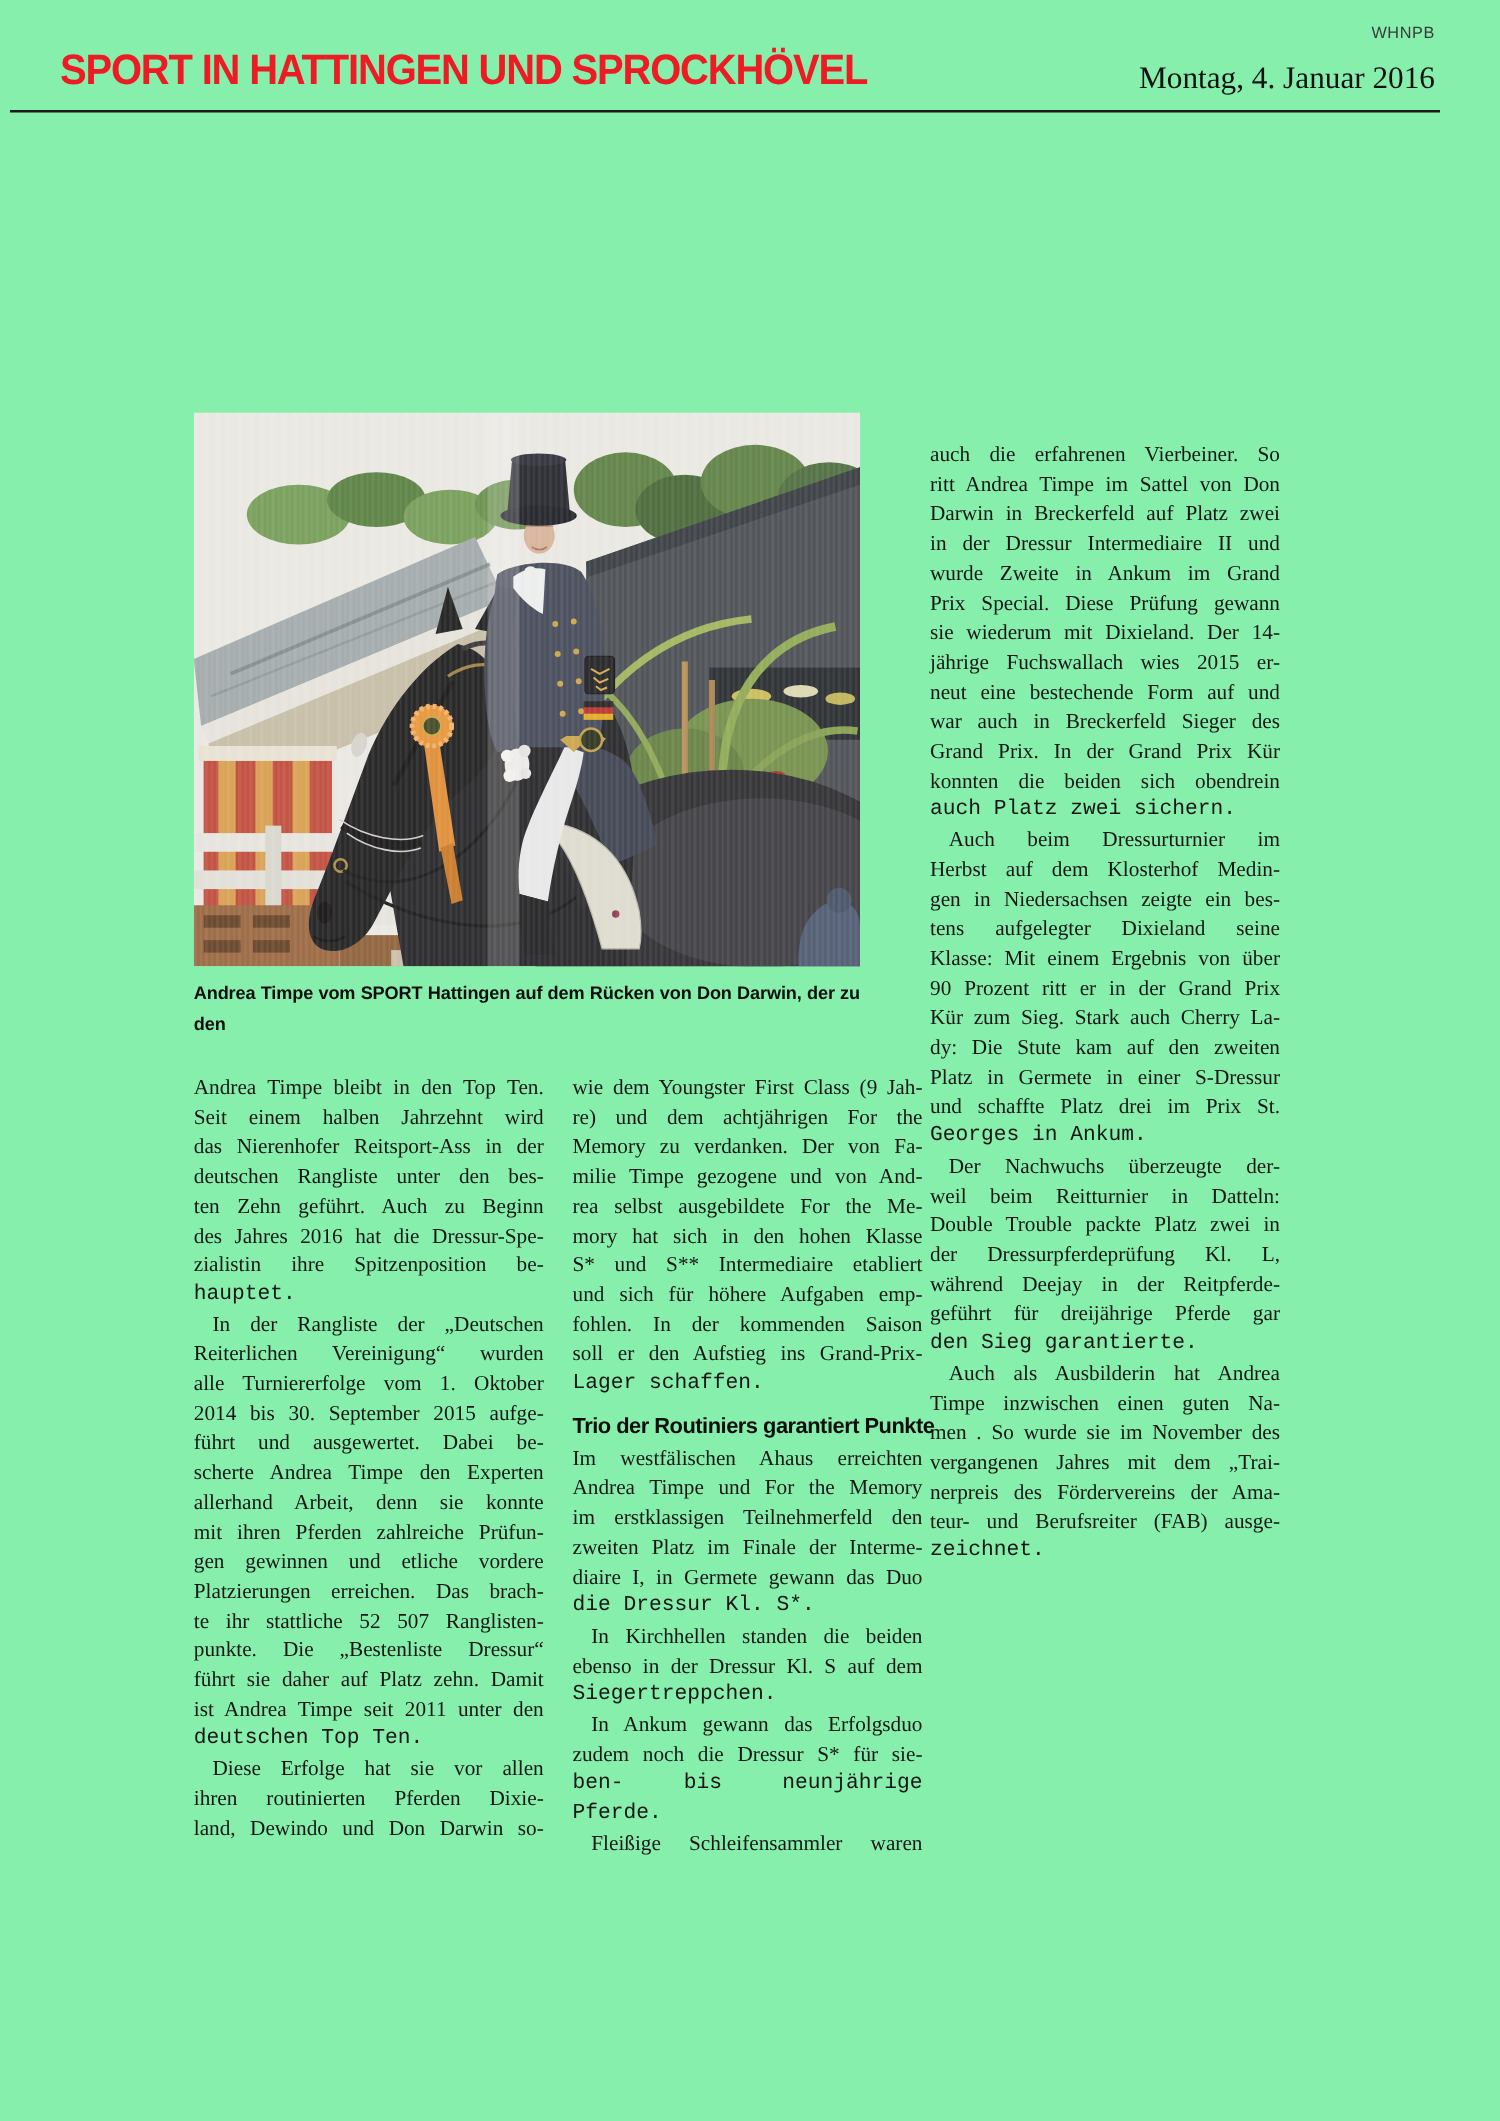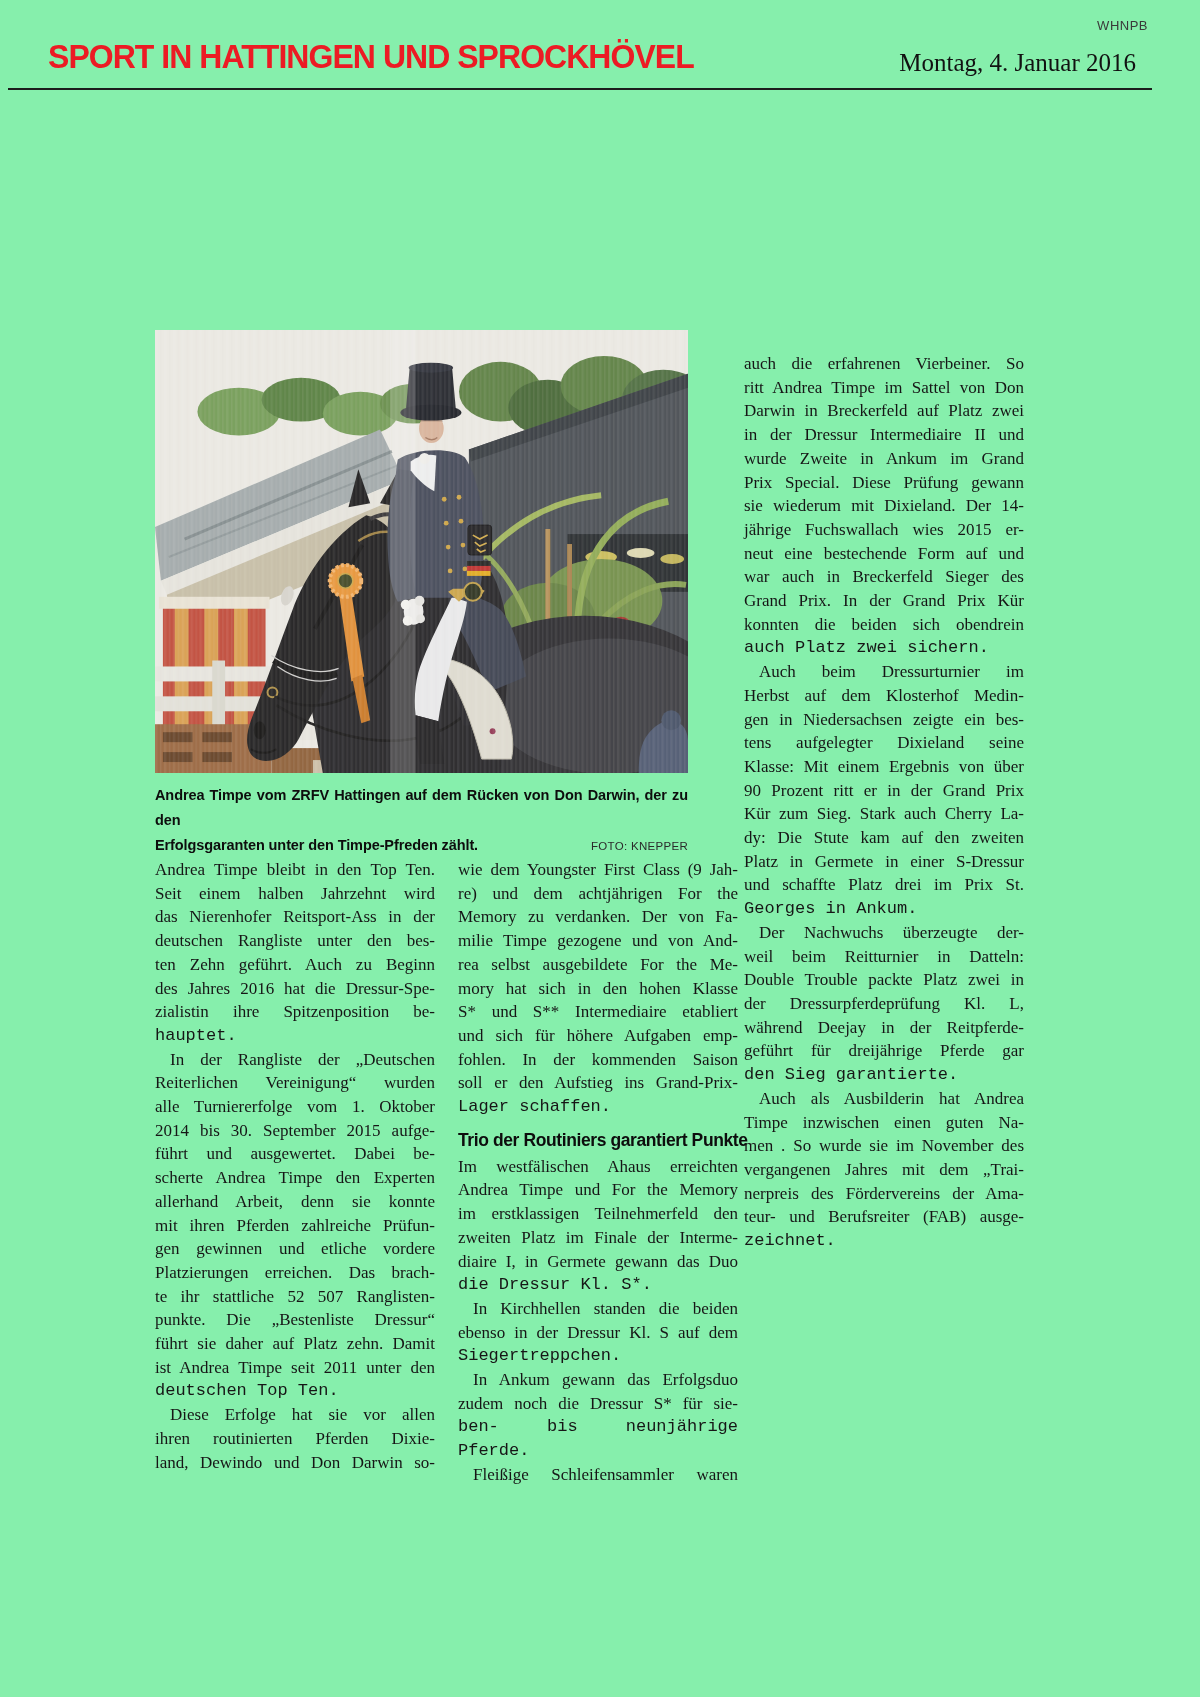--- a/index.html
+++ b/index.html
@@ -12,21 +12,21 @@
     position:absolute;top:18px;right:52px;
     font:13px/16px "Liberation Sans",sans-serif;color:#3a3a3a;letter-spacing:.5px;
   }
   .section-title{
     position:absolute;left:48px;top:36px;
     font:bold 34px/40px "Liberation Sans",sans-serif;
     letter-spacing:-1px;transform:scaleX(.94);transform-origin:left center;
     white-space:nowrap;
   }
   .issue-date{
-    position:absolute;right:64px;top:48px;
+    position:absolute;right:52px;top:48px;
     font:25px/30px "Liberation Serif",serif;color:#111;
   }
   .head-rule{
     position:absolute;left:8px;right:48px;top:88px;height:2px;background:#1c1c1c;
   }
   
   .headline{
     position:absolute;left:0;right:0;top:138px;text-align:center;
     font:bold 45px/52px "Liberation Sans",sans-serif;letter-spacing:-1.5px;color:#0d0d0d;
   }
@@ -224,25 +224,21 @@
       <path d="M505,400 C519,387 539,391 540,412 L540,445 L490,445 C490,420 495,409 505,400 Z" fill="#47536e"></path>
       <circle cx="523" cy="392" r="10" fill="#3e4a63"></circle>
 
       <rect x="238" y="0" width="26" height="445" fill="#ffffff" opacity="0.18"></rect>
       <rect x="0" y="0" width="540" height="445" fill="url(#streaks)" opacity="0.55"></rect>
       <rect x="0" y="0" width="540" height="445" fill="#e9e2d2" opacity="0.10"></rect>
     </svg>
   </div>
 
   <div class="caption">
-    <div class="cap1">Andrea Timpe vom ZRFV Hattingen auf dem Rücken von Don Darwin, der zu den</div>
-    <div class="cap2">
-      <span>Erfolgsgaranten unter den Timpe-Pfreden zählt.</span>
-      <span class="credit">FOTO: KNEPPER</span>
-    </div>
+    <div class="cap1">Andrea Timpe vom SPORT Hattingen auf dem Rücken von Don Darwin, der zu den</div>
   </div>
 
   <div class="col" id="col-0">
       <div class="line">Andrea Timpe bleibt in den Top Ten.</div>
       <div class="line">Seit einem halben Jahrzehnt wird</div>
       <div class="line">das Nierenhofer Reitsport-Ass in der</div>
       <div class="line">deutschen Rangliste unter den bes-</div>
       <div class="line">ten Zehn geführt. Auch zu Beginn</div>
       <div class="line">des Jahres 2016 hat die Dressur-Spe-</div>
       <div class="line">zialistin ihre Spitzenposition be-</div>

